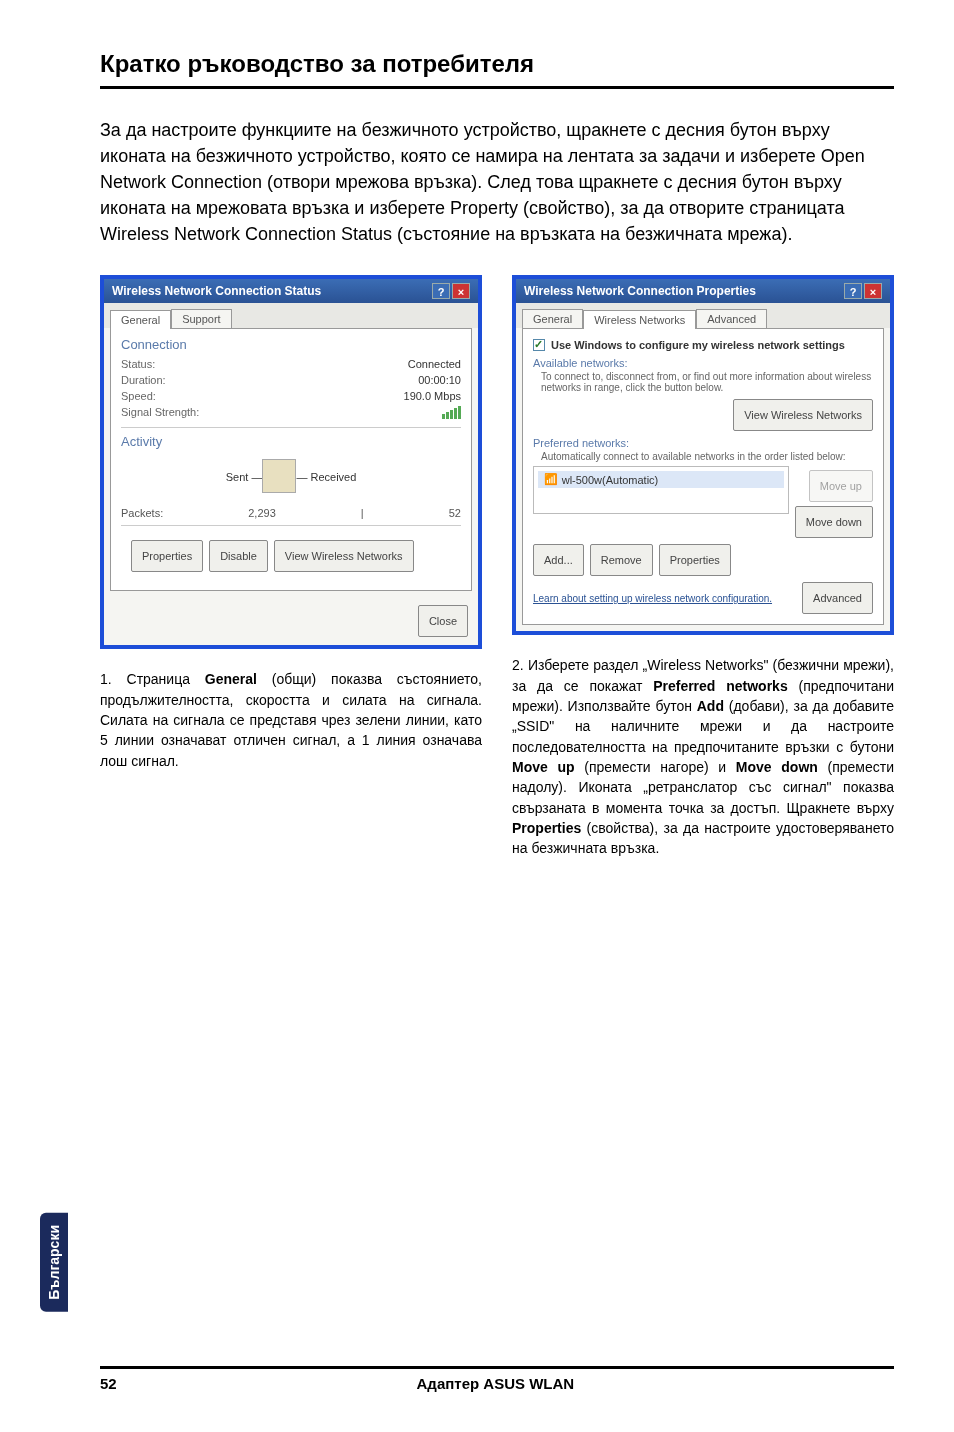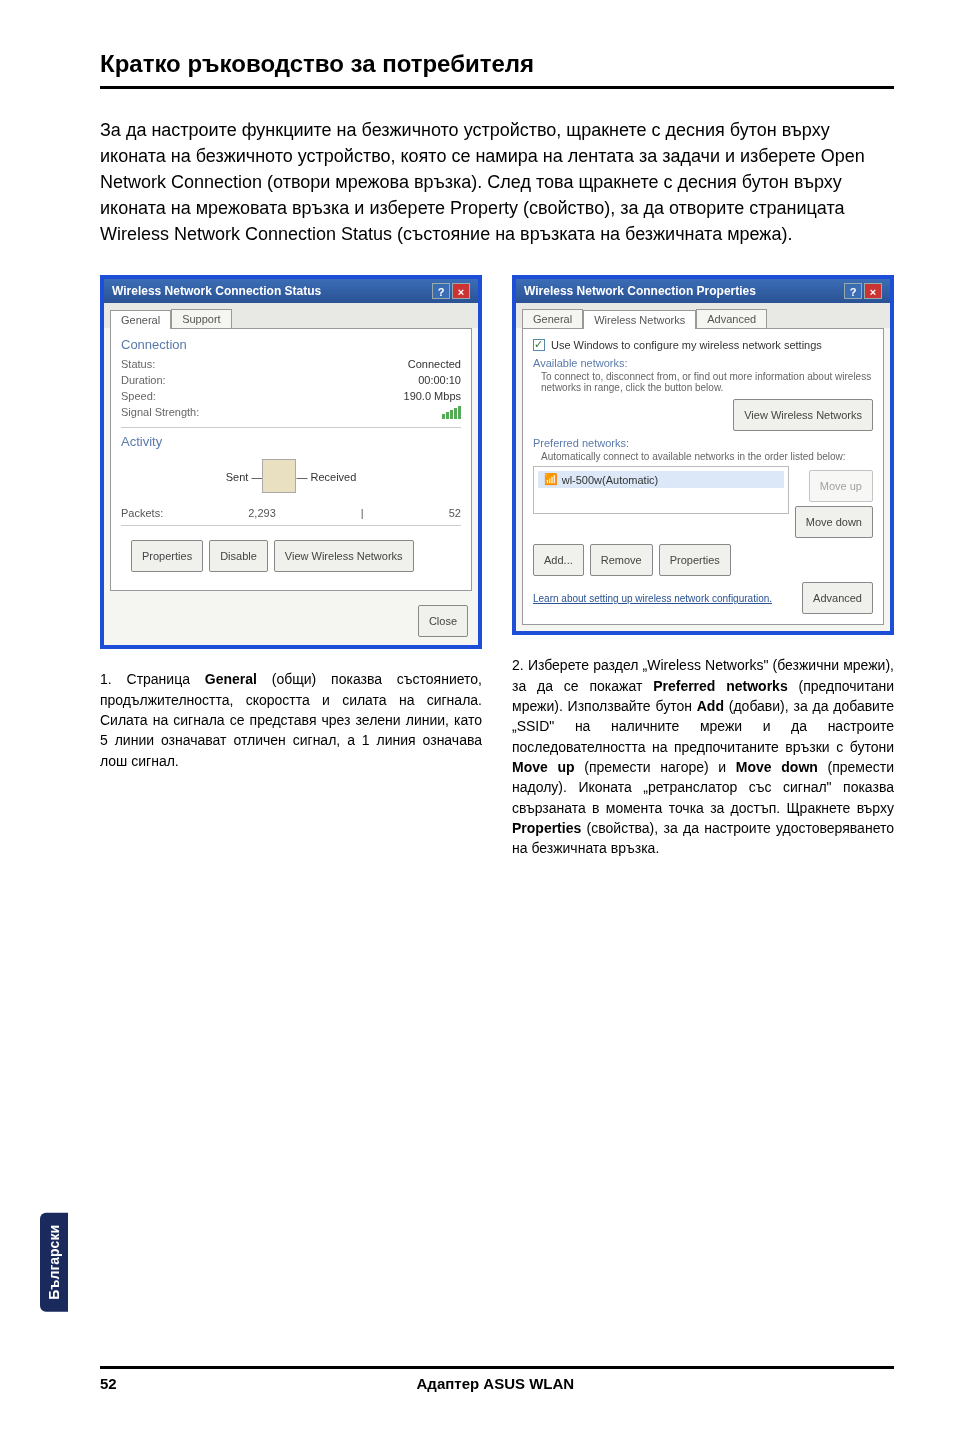--- a/index.html
+++ b/index.html
@@ -95,21 +95,21 @@
     width: 34px; height: 34px; background: #e8e0c0; border: 1px solid #aaa;
     display: inline-block;
   }
   .pkts { display: flex; justify-content: space-between; padding-top: 6px; color: #555; }
   .btnrow { display: flex; gap: 6px; padding: 8px 10px; justify-content: flex-start; }
   .btnrow.right { justify-content: flex-end; }
   .btn {
     border: 1px solid #888; background: #f0f0ec; padding: 9px 10px;
     font-size: 11px; color: #444; border-radius: 2px;
   }
-  .check-row { display: flex; gap: 6px; align-items: flex-start; padding: 2px 0 6px 0; }
+  .check-row { display: flex; gap: 6px; align-items: flex-start; padding: 2px 0 6px 0; font-weight: bold; }
   .chk { width: 12px; height: 12px; border: 1px solid #58a; background: #fff; position: relative; }
   .chk::after { content: "✓"; position: absolute; top: -2px; left: 0; font-size: 11px; color: #2a7a2a; }
   .sub { color: #5a7aaa; font-size: 11px; }
   .netbox { border: 1px solid #bbb; background: #fff; padding: 4px; height: 48px; }
   .net-item { background: #dce7f7; padding: 2px 6px; display: flex; justify-content: space-between; align-items: center; }
   .stack-btns { display: flex; flex-direction: column; gap: 4px; align-items: flex-end; margin-top: 4px; }
   .caption { font-size: 14px; line-height: 1.45; text-align: justify; }
   .caption b { font-weight: bold; }
   .side-tab {
     position: absolute;

